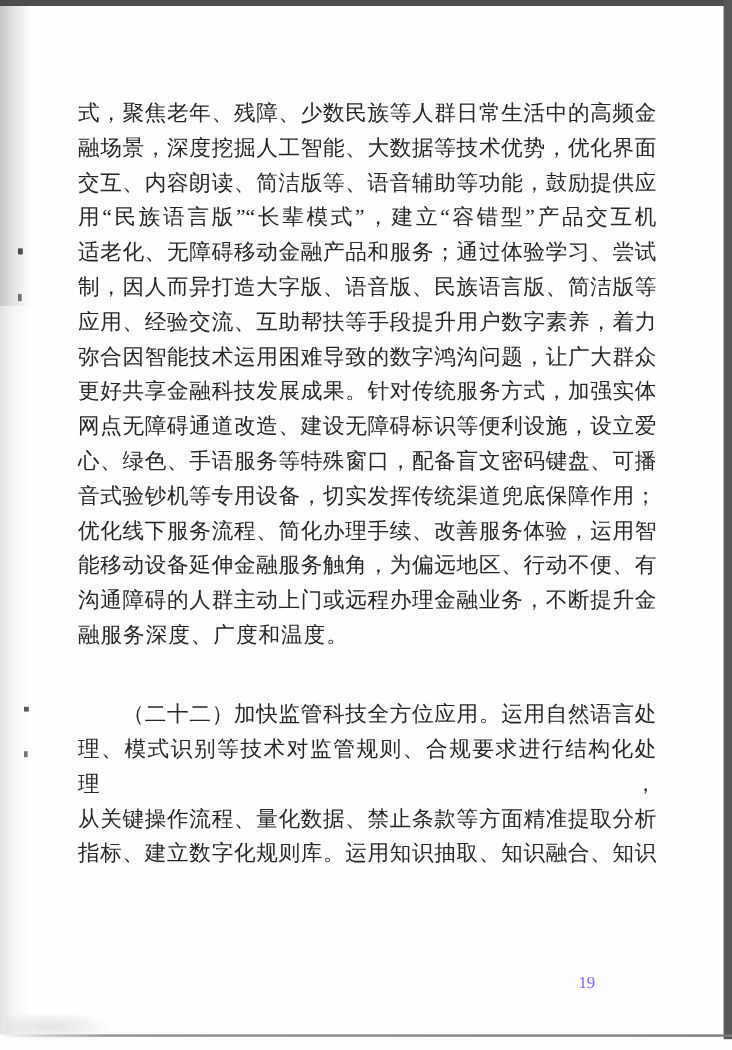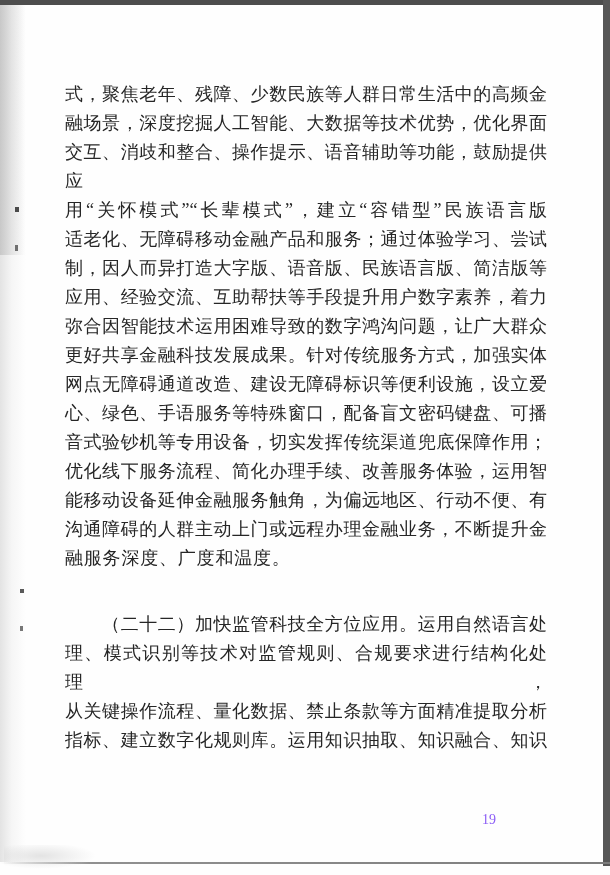--- a/index.html
+++ b/index.html
@@ -69,22 +69,22 @@
   <div class="bottom-smudge"></div>
   <div class="speck speck-1"></div>
   <div class="speck speck-2"></div>
   <div class="speck speck-3"></div>
   <div class="speck speck-4"></div>
 
   <div class="content">
     <div class="para para1">
         <div class="line">式，聚焦老年、残障、少数民族等人群日常生活中的高频金</div>
         <div class="line">融场景，深度挖掘人工智能、大数据等技术优势，优化界面</div>
-        <div class="line">交互、消歧和整合、操作提示、语音辅助等功能，鼓励提供应</div>
-        <div class="line">用“关怀模式”“长辈模式”，建立“容错型”民族语言版</div>
+        <div class="line">交互、内容朗读、简洁版等、语音辅助等功能，鼓励提供应</div>
+        <div class="line">用“民族语言版”“长辈模式”，建立“容错型”产品交互机</div>
         <div class="line">适老化、无障碍移动金融产品和服务；通过体验学习、尝试</div>
         <div class="line">制，因人而异打造大字版、语音版、民族语言版、简洁版等</div>
         <div class="line">应用、经验交流、互助帮扶等手段提升用户数字素养，着力</div>
         <div class="line">弥合因智能技术运用困难导致的数字鸿沟问题，让广大群众</div>
         <div class="line">更好共享金融科技发展成果。针对传统服务方式，加强实体</div>
         <div class="line">网点无障碍通道改造、建设无障碍标识等便利设施，设立爱</div>
         <div class="line">心、绿色、手语服务等特殊窗口，配备盲文密码键盘、可播</div>
         <div class="line">音式验钞机等专用设备，切实发挥传统渠道兜底保障作用；</div>
         <div class="line">优化线下服务流程、简化办理手续、改善服务体验，运用智</div>
         <div class="line">能移动设备延伸金融服务触角，为偏远地区、行动不便、有</div>

